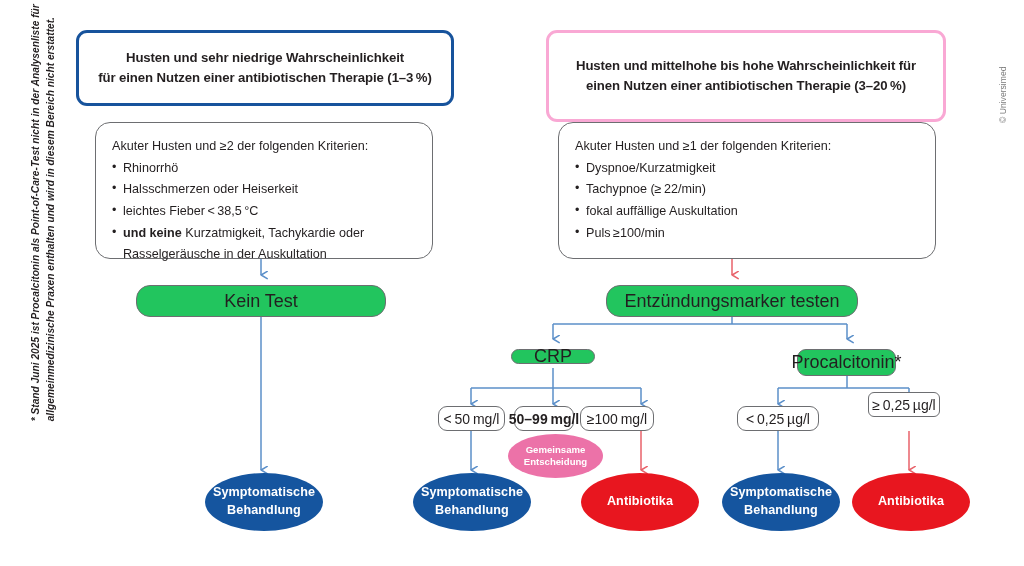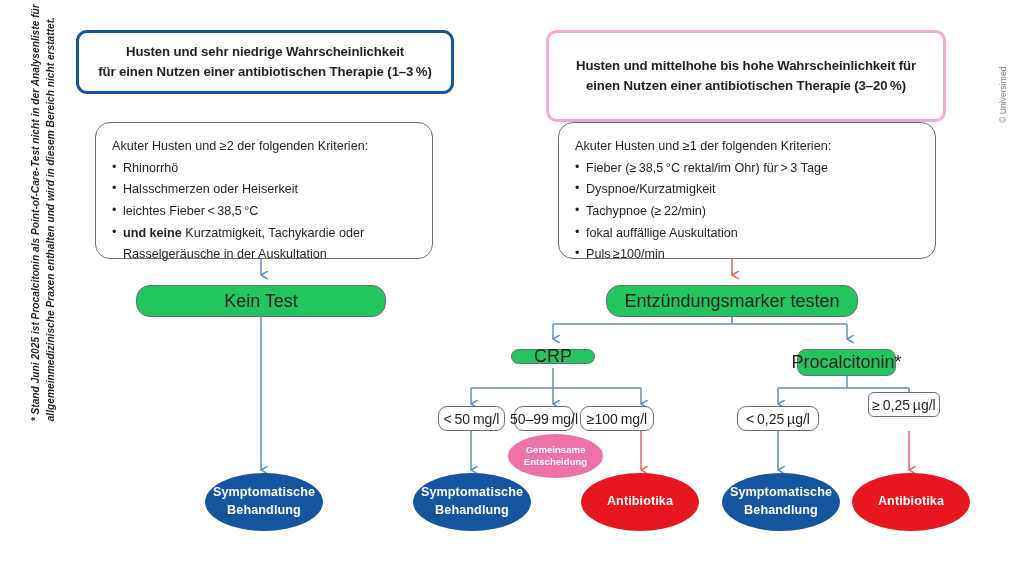--- a/index.html
+++ b/index.html
@@ -36,21 +36,21 @@
     display: flex;
     align-items: center;
     justify-content: center;
     text-align: center;
     font-weight: bold;
     font-size: 13.2px;
     line-height: 1.55;
     letter-spacing: -0.1px;
   }
   #header-left {
-    left: 76px; top: 30px; width: 378px; height: 64px;
+    left: 76px; top: 30px; width: 378px; height: 76px;
     border: 3px solid #17539c;
   }
   #header-right {
     left: 546px; top: 30px; width: 400px; height: 92px;
     border: 3px solid #f9a8d4;
   }
 
   
   .criteria-box {
     position: absolute;
@@ -107,21 +107,21 @@
     background: #ffffff;
     display: flex;
     align-items: center;
     justify-content: center;
     text-align: center;
     font-size: 14px;
     white-space: nowrap;
     height: 25px;
   }
   #thresh-crp-1 { left: 438px; top: 406px; width: 67px; }
-  #thresh-crp-2 { left: 514px; top: 406px; width: 60px; }
+  #thresh-crp-2 { left: 514px; top: 406px; width: 60px; font-weight: bold; }
   #thresh-crp-3 { left: 580px; top: 406px; width: 74px; }
   #thresh-pct-1 { left: 737px; top: 406px; width: 82px; }
   #thresh-pct-2 { left: 868px; top: 392px; width: 72px; border-radius: 6px; }
 
   
   .oval {
     position: absolute;
     box-sizing: border-box;
     border-radius: 50%;
     display: flex;
@@ -256,21 +256,20 @@
       <li><span>Rhinorrhö</span></li>
       <li><span>Halsschmerzen oder Heiserkeit</span></li>
       <li><span>leichtes Fieber &lt; 38,5 °C</span></li>
       <li><b>und keine</b><span> Kurzatmigkeit, Tachykardie oder Rasselgeräusche in der Auskultation</span></li>
     </ul>
   </div>
 
   <div class="criteria-box" id="criteria-right">
     <div class="criteria-intro">Akuter Husten und ≥1 der folgenden Kriterien:</div>
     <ul class="criteria-list">
-      <li><span>Fieber (≥ 38,5 °C rektal/im Ohr) für &gt; 3 Tage</span></li>
       <li><span>Dyspnoe/Kurzatmigkeit</span></li>
       <li><span>Tachypnoe (≥ 22/min)</span></li>
       <li><span>fokal auffällige Auskultation</span></li>
       <li><span>Puls ≥100/min</span></li>
     </ul>
   </div>
 
   <div class="proc-box" id="box-kein-test">Kein Test</div>
   <div class="proc-box" id="box-entzuendung">Entzündungsmarker testen</div>
   <div class="proc-box" id="box-crp">CRP</div>

